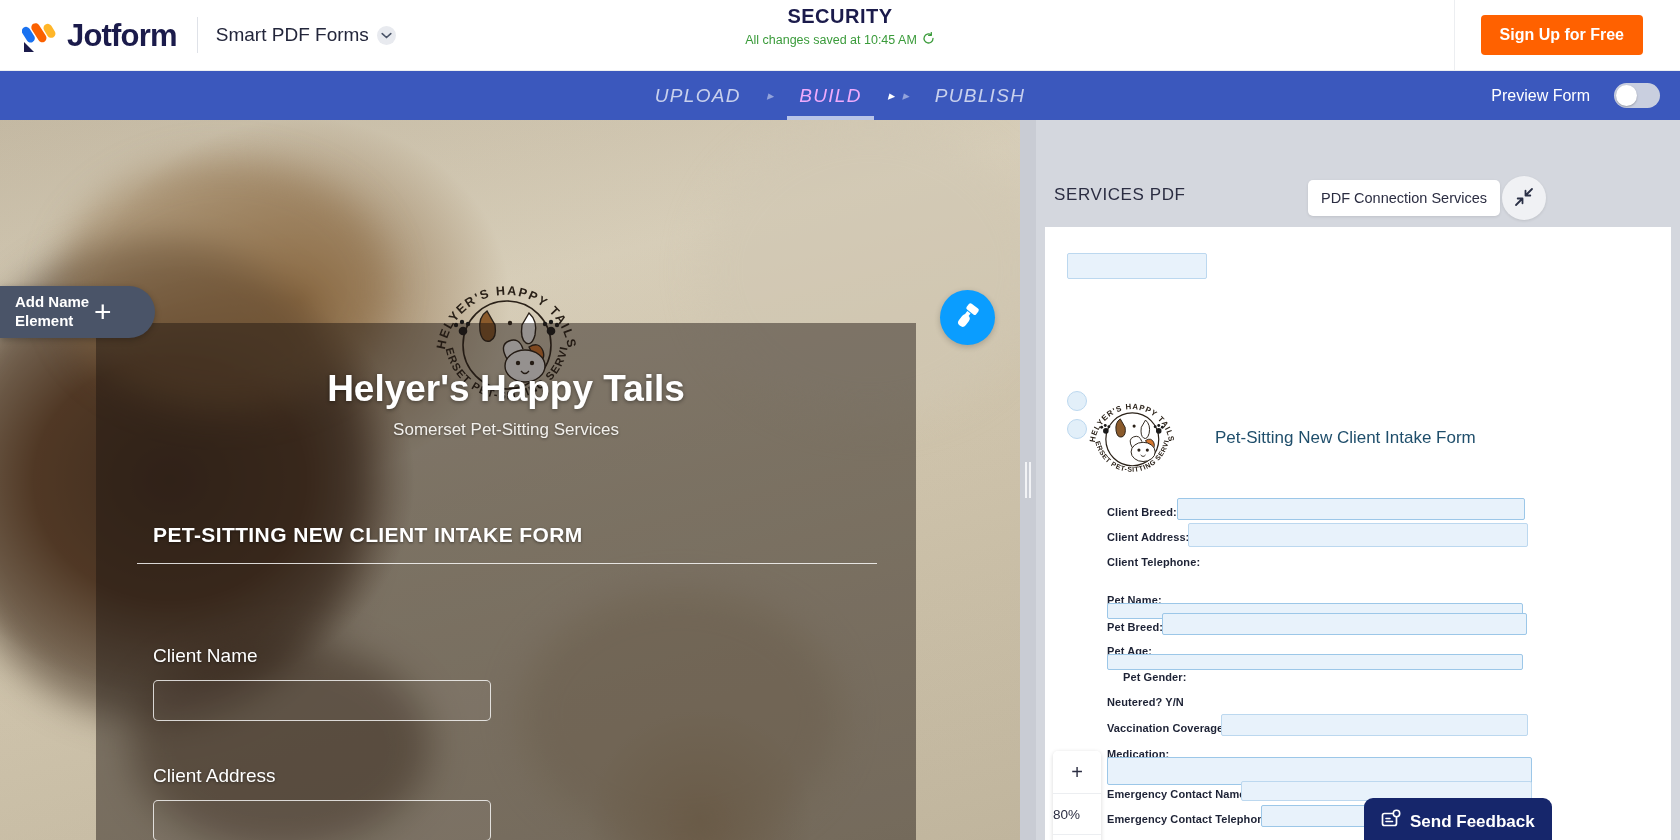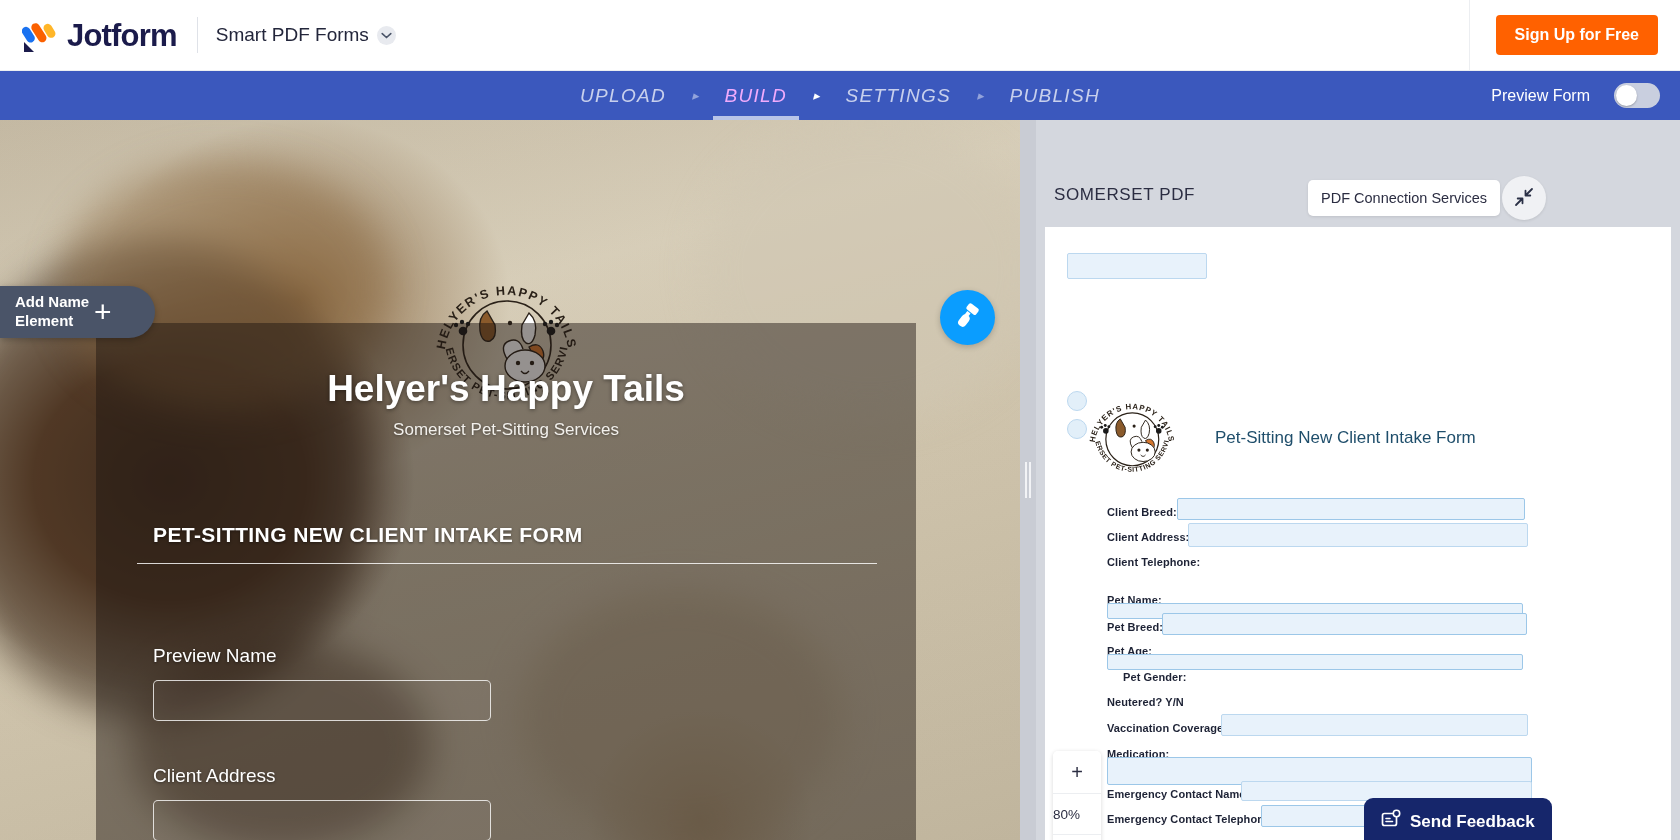--- a/index.html
+++ b/index.html
@@ -42,21 +42,21 @@
     font-size: 20px; font-weight: bold; color: #1b1b4b; letter-spacing: 0.5px;
   }
   .center-title .s {
     margin-top: 4px; font-size: 12.5px; color: #3a9b3a; font-weight: 500;
     display: flex; align-items: center; justify-content: center; gap: 5px;
   }
   .refresh-ico { display: inline-block; }
 
   .topbar-right {
     position: absolute; right: 0; top: 0; height: 70px;
-    display: flex; align-items: center; padding-right: 22px;
+    display: flex; align-items: center; padding-right: 37px;
     border-left: 1px solid #eceef1; padding-left: 26px;
   }
   .signup-btn {
     background: #ff6100; color: #fff; border: none;
     font-family: "Liberation Sans", sans-serif;
     font-size: 16px; font-weight: bold; padding: 11px 19px;
     border-radius: 4px; cursor: pointer; white-space: nowrap;
   }
 
   
@@ -274,33 +274,44 @@
     <div class="vdiv"></div>
     <div class="smartpdf">
       <span>Smart PDF Forms</span>
       <span class="chev-circle">
         <svg width="11" height="7" viewBox="0 0 11 7">
           <path d="M1.2 1.6 L5.5 5.5 L9.8 1.6" stroke="#4a5468" stroke-width="1.6" fill="none" stroke-linecap="round"></path>
         </svg>
       </span>
     </div>
 
+    <div class="center-title">
+      <div class="t">SECURITY</div>
+      <div class="s">
+        <span>All changes saved at 10:45 AM</span>
+        <span class="refresh-ico">
+          <svg width="13" height="13" viewBox="0 0 13 13">
+            <path d="M11 6.5a4.5 4.5 0 1 1-1.9-3.7" stroke="#3a9b3a" stroke-width="1.3" fill="none" stroke-linecap="round"></path>
+            <path d="M9.3 0.6 L9.3 3.3 L6.6 3.3" stroke="#3a9b3a" stroke-width="1.3" fill="none" stroke-linecap="round" stroke-linejoin="round"></path>
+          </svg>
+        </span>
+      </div>
+    </div>
 
     <div class="topbar-right">
       <button class="signup-btn">Sign Up for Free</button>
     </div>
   </div>
 
   <div class="navbar">
     <div class="navtabs">
       <div class="navtab">UPLOAD</div>
       <div class="navsep">▸</div>
       <div class="navtab active">BUILD</div>
       <div class="navsep bright">▸</div>
-      <div class="navtab">SETTINGS</div>
       <div class="navsep">▸</div>
       <div class="navtab">PUBLISH</div>
     </div>
     <div class="preview-wrap">
       <span class="preview-label">Preview Form</span>
       <div class="toggle">
         <div class="knob"></div>
       </div>
     </div>
   </div>
@@ -348,21 +359,21 @@
         </g>
       </svg>
     </div>
 
     <div class="form-card">
       <div class="form-title">Helyer's Happy Tails</div>
       <div class="form-sub">Somerset Pet-Sitting Services</div>
       <div class="sec-head">PET-SITTING NEW CLIENT INTAKE FORM</div>
       <div class="sec-rule"></div>
 
-      <div class="fld-label" style="top:322px;">Preview Name</div>
+      <div class="fld-label" style="top:322px;">Client Name</div>
       <input class="fld-input" style="top: 357px;" value="">
 
       <div class="fld-label" style="top:442px;">Client Address</div>
       <input class="fld-input" style="top: 477px;" value="">
     </div>
 
     <div class="add-el-btn">
       <div class="lbl">
         <div>Add Name</div>
         <div>Element</div>
@@ -383,21 +394,21 @@
 
   <div class="splitter">
     <div class="grip">
         <i></i>
         <i></i>
       </div>
   </div>
 
   <div class="right-pane">
     <div class="pdf-head">
-      <div class="pdf-head-title">SOMERSET PDF</div>
+      <div class="pdf-head-title">SERVICES PDF</div>
       <button class="pdf-conn-btn">PDF Connection Services</button>
       <button class="collapse-btn">
         <span>
           <svg width="20" height="20" viewBox="0 0 20 20">
             <path d="M18 2 L11.5 8.5 M11.5 8.5 L16.3 8.5 M11.5 8.5 L11.5 3.7" stroke="#2b3147" stroke-width="1.8" fill="none" stroke-linecap="round" stroke-linejoin="round"></path>
             <path d="M2 18 L8.5 11.5 M8.5 11.5 L3.7 11.5 M8.5 11.5 L8.5 16.3" stroke="#2b3147" stroke-width="1.8" fill="none" stroke-linecap="round" stroke-linejoin="round"></path>
           </svg>
         </span>
       </button>
     </div>

